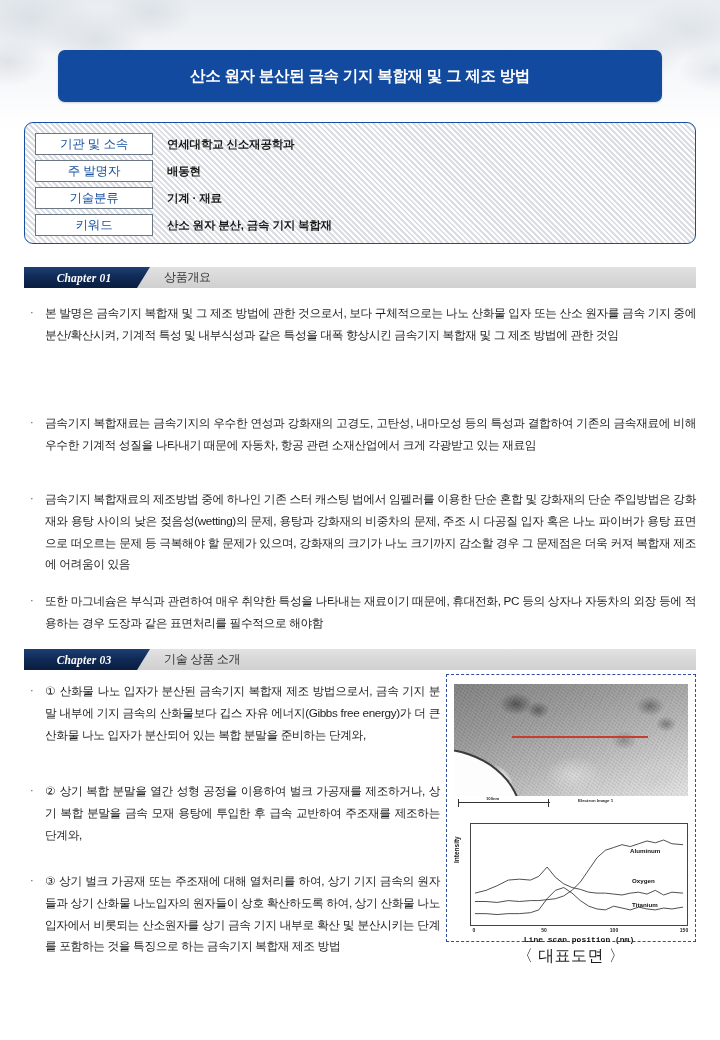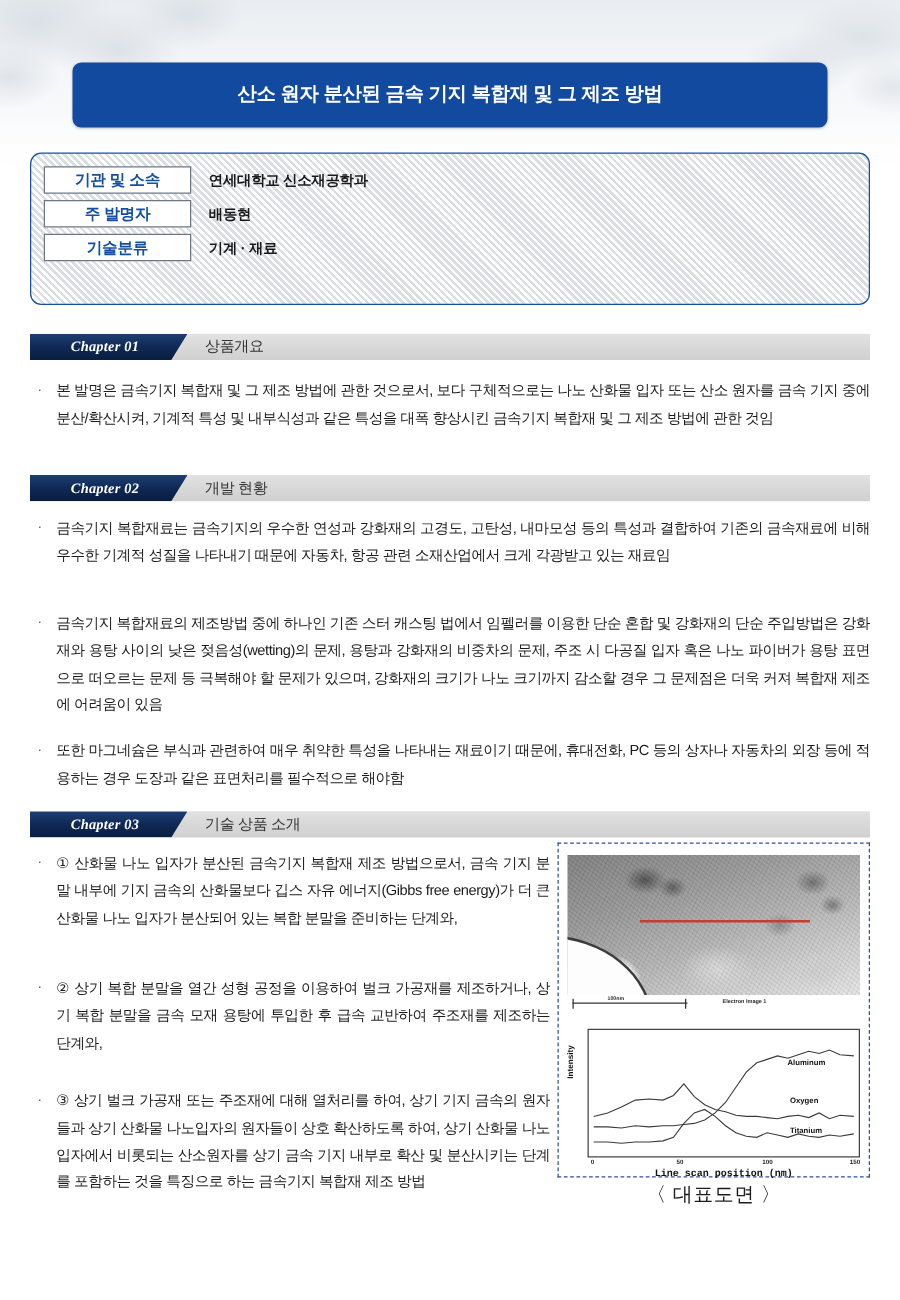--- a/index.html
+++ b/index.html
@@ -102,21 +102,21 @@
     width: 118px;
     height: 22px;
     min-width: 118px;
     background: #ffffff;
     border: 1.2px solid #6b7785;
     display: flex;
     align-items: center;
     justify-content: center;
     color: #14509f;
     font-size: 12.5px;
-    font-weight: bold;
+    font-weight: normal;
     letter-spacing: -0.2px;
   }
   .info-value {
     padding-left: 14px;
     font-size: 11.5px;
     font-weight: bold;
     color: #1a1a1a;
     letter-spacing: -0.2px;
     text-align: right;
   }
@@ -367,36 +367,36 @@
       <div class="info-value">연세대학교 신소재공학과</div>
     </div>
     <div class="info-row">
       <div class="info-label">주  발명자</div>
       <div class="info-value">배동현</div>
     </div>
     <div class="info-row">
       <div class="info-label">기술분류</div>
       <div class="info-value">기계 · 재료</div>
     </div>
+    <div class="info-row">
+      <div class="info-label">키워드</div>
+      <div class="info-value">산소 원자 분산, 금속 기지 복합재</div>
+    </div>
   </div>
 
   <div class="chapter-bar" style="top:267px;">
     <div class="chapter-tag">Chapter 01</div>
     <div class="chapter-name">상품개요</div>
   </div>
 
   <div class="bullet wide" style="left:30px; top:302px;">
     <span class="dot">·</span>
     <span class="btext">본 발명은 금속기지 복합재 및 그 제조 방법에 관한 것으로서, 보다 구체적으로는 나노 산화물 입자 또는 산소 원자를 금속 기지 중에 분산/확산시켜, 기계적 특성 및 내부식성과 같은 특성을 대폭 향상시킨 금속기지 복합재 및 그 제조 방법에 관한 것임</span>
   </div>
 
-  <div class="chapter-bar" style="top:380px;">
-    <div class="chapter-tag">Chapter 02</div>
-    <div class="chapter-name">개발 현황</div>
-  </div>
 
   <div class="bullet wide" style="left:30px; top:412px;">
     <span class="dot">·</span>
     <span class="btext">금속기지 복합재료는 금속기지의 우수한 연성과 강화재의 고경도, 고탄성, 내마모성 등의 특성과 결합하여 기존의 금속재료에 비해 우수한 기계적 성질을 나타내기 때문에 자동차, 항공 관련 소재산업에서 크게 각광받고 있는 재료임</span>
   </div>
 
   <div class="bullet wide" style="left:30px; top:488px;">
     <span class="dot">·</span>
     <span class="btext">금속기지 복합재료의 제조방법 중에 하나인 기존 스터 캐스팅 법에서 임펠러를 이용한 단순 혼합 및 강화재의 단순 주입방법은 강화재와 용탕 사이의 낮은 젖음성(wetting)의 문제, 용탕과 강화재의 비중차의 문제, 주조 시 다공질 입자 혹은 나노 파이버가 용탕 표면으로 떠오르는 문제 등 극복해야 할 문제가 있으며, 강화재의 크기가 나노 크기까지 감소할 경우 그 문제점은 더욱 커져 복합재 제조에 어려움이 있음</span>
   </div>

